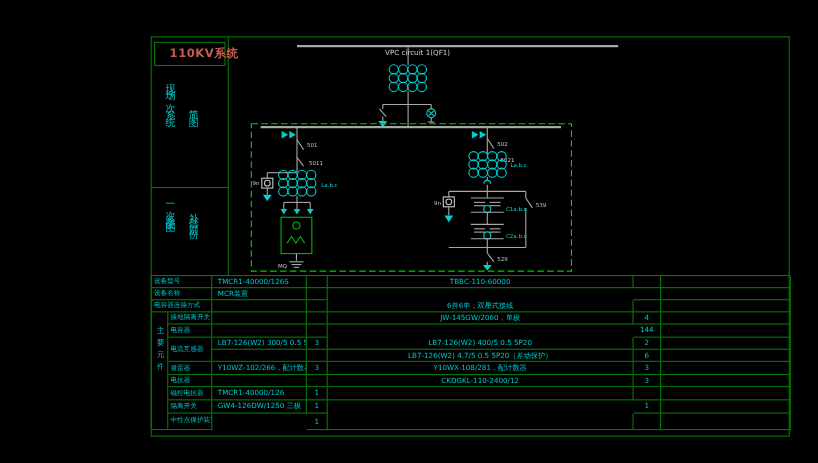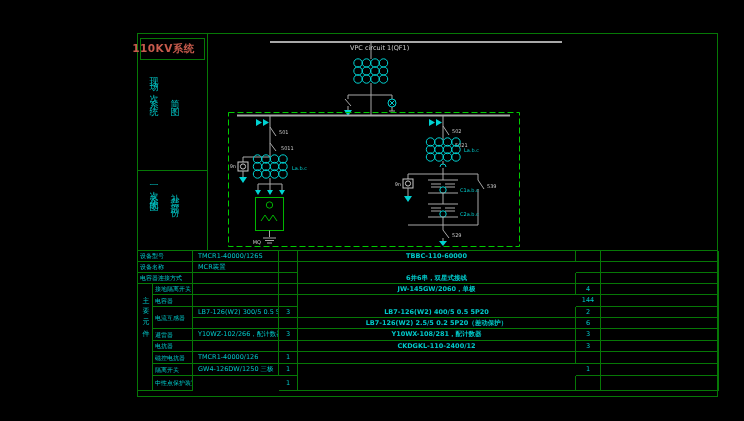--- a/index.html
+++ b/index.html
@@ -5,35 +5,35 @@
   html,body{margin:0;padding:0;background:#000;}
   .canvas{position:relative;width:744px;height:421px;background:#000;overflow:hidden;
           font-family:"DejaVu Sans",sans-serif;}
   svg text{font-family:"DejaVu Sans",sans-serif;}
   .w5{font-size:5px;fill:#c8c8c8;}
   .cy5{font-size:5px;fill:#00d2d2;}
   .w6{font-size:6.5px;fill:#d0d0d0;}
 
   .vtext{position:absolute;writing-mode:vertical-lr;text-orientation:upright;
          color:#00c8c8;white-space:nowrap;}
-  .title{position:absolute;left:132px;top:39px;width:63px;height:19px;
+  .title{position:absolute;left:154px;top:39px;width:63px;height:19px;
          display:flex;align-items:center;justify-content:center;
          font-size:10.5px;font-weight:bold;letter-spacing:.5px;}
 
   .spec{position:absolute;left:137px;top:250px;width:581px;height:140px;
         display:grid;box-sizing:border-box;
         grid-template-columns:15px 40px 86px 19px 278px 25px 118px;
         grid-template-rows:11px 11px 11px 11px 12px 11px 11px 12px 11px 12px 12px 15px;
         border-top:1px solid #067806;border-left:1px solid #067806;}
   .cell{border-right:1px solid #067806;border-bottom:1px solid #067806;
         color:#00c8c8;font-size:6.5px;line-height:1;display:flex;align-items:center;
         overflow:hidden;white-space:nowrap;}
   .c-label{padding-left:2px;font-size:6px;}
   .c-v1{padding-left:5px;}
-  .c-v2{justify-content:center;font-weight:bold;}
+  .c-v2{justify-content:center;}
   .c-q{justify-content:center;}
   .c-group{writing-mode:vertical-lr;text-orientation:upright;font-size:7px;
            letter-spacing:11px;padding-top:7px;justify-content:flex-start;
            align-items:center;}
 </style>
 </head>
 <body>
 
 <div class="canvas">
 
@@ -265,21 +265,21 @@
     <div class="cell" style="grid-area:5/7/6/8"></div>
 
     <div class="cell c-label" style="grid-area:6/2/8/3">电流互感器</div>
     <div class="cell c-v1" style="grid-area:6/3/7/4">LB7-126(W2) 300/5 0.5 5P20</div>
     <div class="cell c-q" style="grid-area:6/4/7/5">3</div>
     <div class="cell c-v2" style="grid-area:6/5/7/6">LB7-126(W2) 400/5 0.5 5P20</div>
     <div class="cell c-q" style="grid-area:6/6/7/7">2</div>
     <div class="cell" style="grid-area:6/7/7/8"></div>
     <div class="cell c-v1" style="grid-area:7/3/8/4"></div>
     <div class="cell c-q" style="grid-area:7/4/8/5"></div>
-    <div class="cell c-v2" style="grid-area:7/5/8/6">LB7-126(W2) 2.5/5 0.2 5P20（差动保护）</div>
+    <div class="cell c-v2" style="grid-area:7/5/8/6">LB7-126(W2) 4.7/5 0.5 5P20（差动保护）</div>
     <div class="cell c-q" style="grid-area:7/6/8/7">6</div>
     <div class="cell" style="grid-area:7/7/8/8"></div>
 
     <div class="cell c-label" style="grid-area:8/2/9/3">避雷器</div>
     <div class="cell c-v1" style="grid-area:8/3/9/4">Y10WZ-102/266，配计数器</div>
     <div class="cell c-q" style="grid-area:8/4/9/5">3</div>
     <div class="cell c-v2" style="grid-area:8/5/9/6">Y10WX-108/281，配计数器</div>
     <div class="cell c-q" style="grid-area:8/6/9/7">3</div>
     <div class="cell" style="grid-area:8/7/9/8"></div>
 

